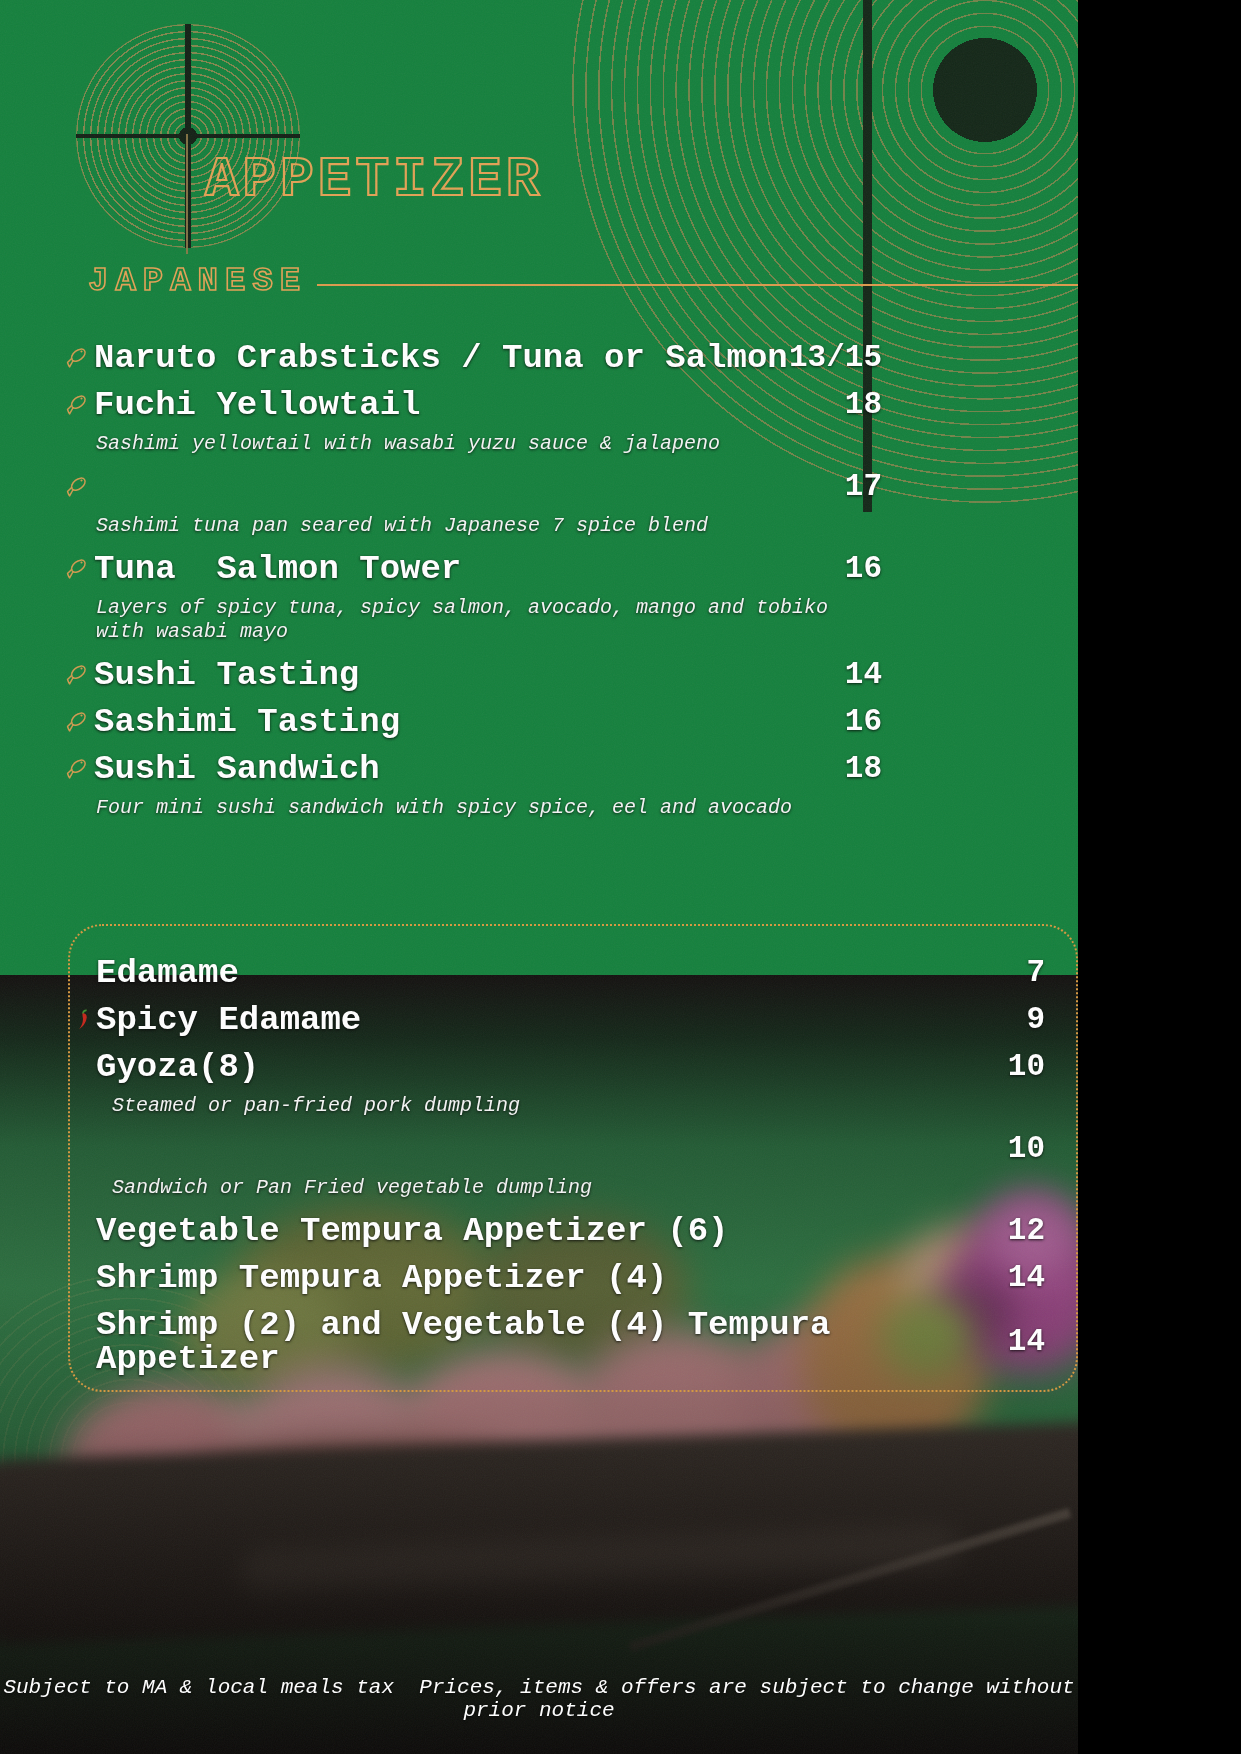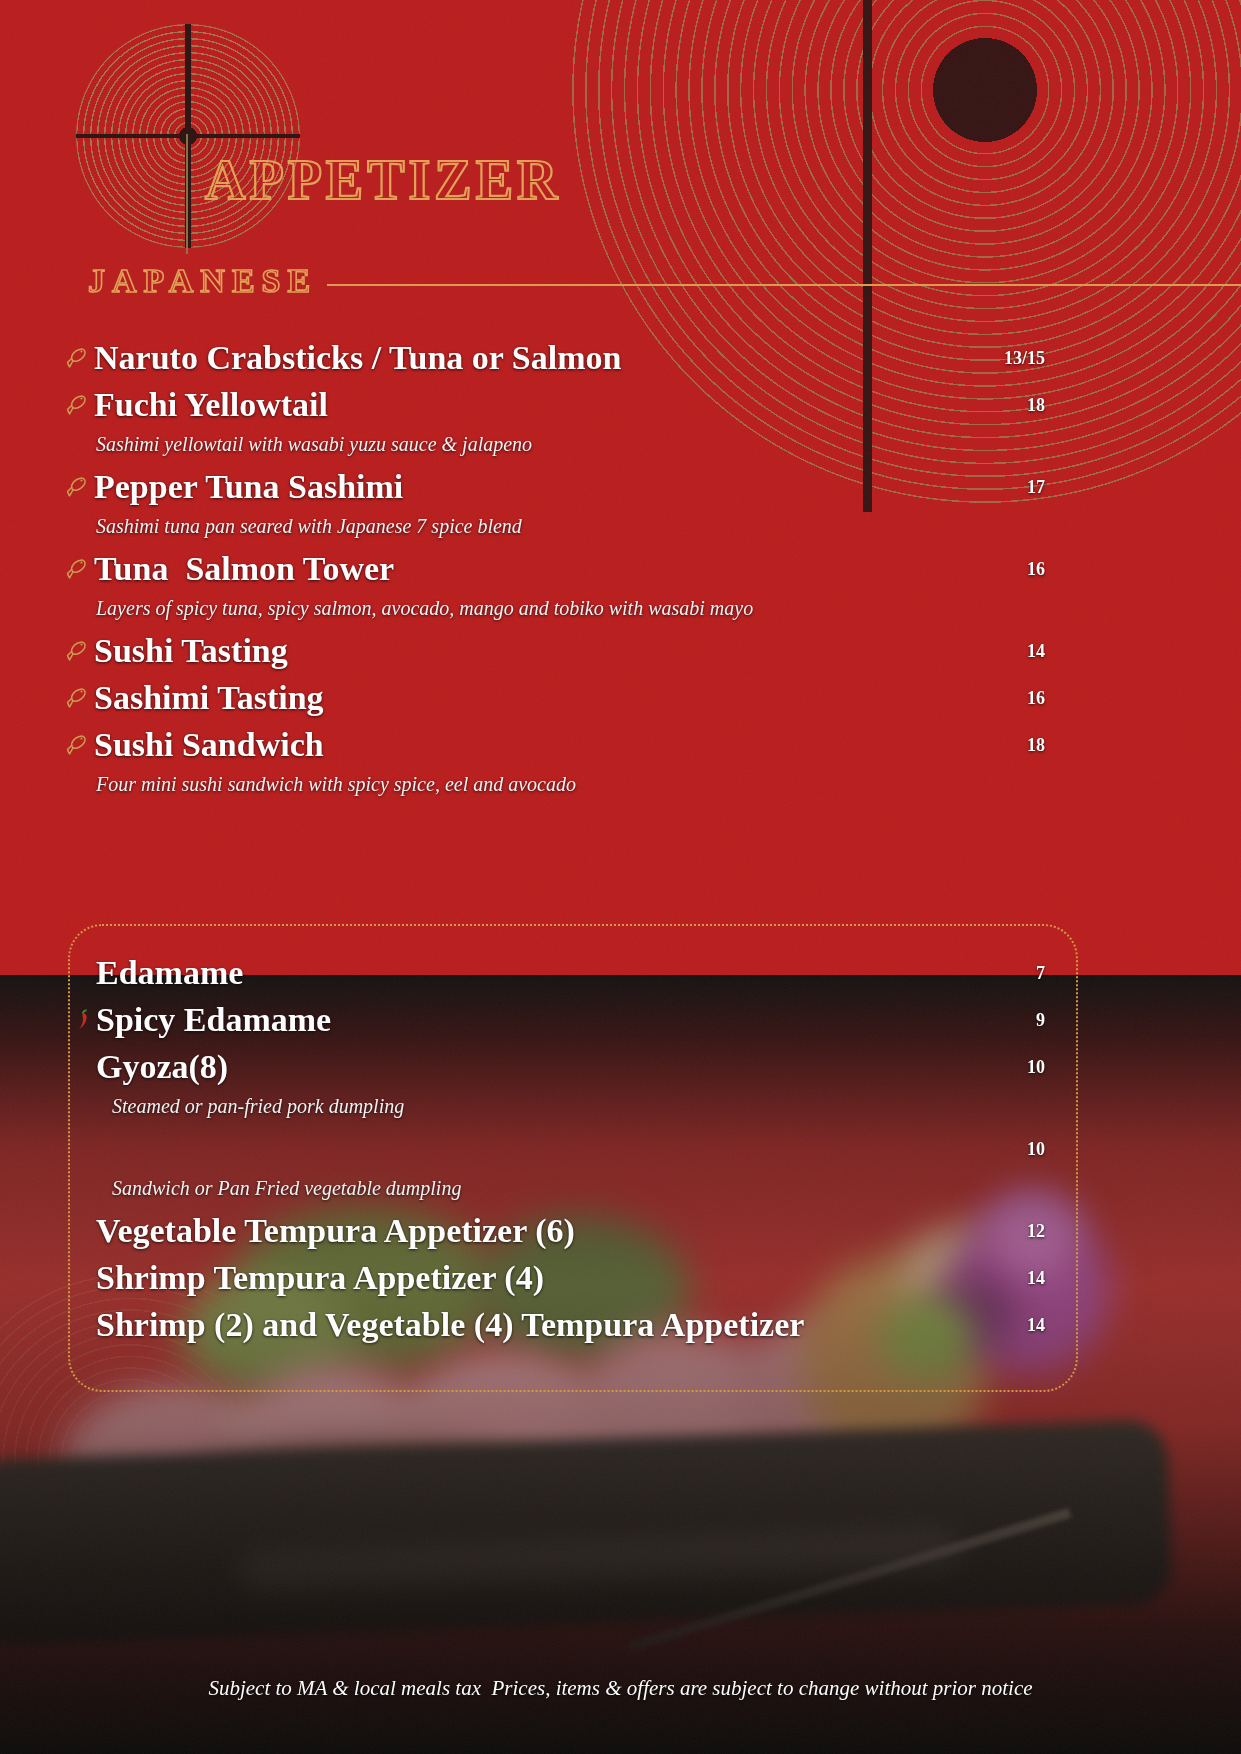--- a/index.html
+++ b/index.html
@@ -1,17 +1,17 @@
 <!DOCTYPE html>
 <html><head>
 <meta charset="utf-8">
 <style>
   html,body{margin:0;padding:0;background:#000;}
-  .page{position:relative;width:1241px;height:1754px;overflow:hidden;
-        background:#b91c1c;font-family:Liberation Serif, serif;color:#fff;}
+  .page{position:relative;width:1078px;height:1754px;overflow:hidden;
+        background:#15803d;font-family:Liberation Mono, monospace;color:#fff;}
 
   
   .rings{position:absolute;border-radius:50%;pointer-events:none;}
   .rings-tl{left:76px;top:24px;width:224px;height:224px;opacity:.85;
     background:
       radial-gradient(circle,#141110 0 9px,rgba(0,0,0,0) 9px),
       repeating-radial-gradient(circle,rgba(0,0,0,0) 0 5.6px,rgba(158,136,82,.95) 5.6px 7px);}
   .rings-tl::before{content:"";position:absolute;left:calc(50% - 3px);top:0;width:6px;height:100%;background:#141110;}
   .rings-tl::after{content:"";position:absolute;top:calc(50% - 2px);left:0;height:4px;width:100%;background:#141110;}
   .needle{position:absolute;left:186px;top:134px;width:2px;height:120px;background:#8d7a48;opacity:.9;}
@@ -33,21 +33,21 @@
     .section-label{color:rgba(0,0,0,0);-webkit-text-stroke:1.6px #e2a155;}
   }
   .section-line{flex:1;height:2px;background:#dc9a4d;margin-left:10px;margin-top:8px;}
 
   
   .menu{position:absolute;left:64px;right:196px;top:341px;z-index:4;}
   .row{display:flex;align-items:center;margin-bottom:13px;position:relative;}
   .icon-slot{width:30px;flex:0 0 30px;display:flex;align-items:center;}
   .item-name{font-size:34px;font-weight:700;line-height:34px;white-space:pre-wrap;
              text-shadow:0 1px 3px rgba(0,0,0,.8);}
-  .item-price{margin-left:auto;font-size:18px;font-weight:700;line-height:34px;
+  .item-price{margin-left:auto;font-size:31px;font-weight:700;line-height:34px;
               text-shadow:0 1px 3px rgba(0,0,0,.8);}
   .item-desc{font-size:20px;font-style:italic;line-height:24px;color:#f4f4f4;
              margin:-3px 0 14px 32px;text-shadow:0 1px 3px rgba(0,0,0,.8);white-space:pre-wrap;}
 
   
   .box{position:absolute;left:68px;top:924px;width:1010px;height:468px;box-sizing:border-box;
        border:2px dotted #d6973f;border-radius:34px;padding:30px 31px 18px 26px;z-index:4;}
   .box .item-desc{margin-left:16px;}
   .chili{position:absolute;left:-22px;top:4px;}
 
@@ -165,21 +165,20 @@
     <div class="row">
       <span class="icon-slot">
           <svg class="fish-svg" viewBox="0 0 24 26">
             <g fill="none" stroke="#cf9a4f" stroke-width="1.4">
               <ellipse cx="13.5" cy="10.5" rx="7.2" ry="4.4" transform="rotate(-32 13.5 10.5)"></ellipse>
               <path d="M8.5 14.5 L4 21 M7.5 12.5 L2.5 16.5 M4.3 20.6 C3 18 3 17 2.8 16.3"></path>
             </g>
             <circle cx="16.8" cy="7.4" r="1" fill="#cf9a4f"></circle>
           </svg>
         </span>
-      <span class="item-name">Pepper Tuna Sashimi</span>
       <span class="item-price">17</span>
     </div>
     <div class="item-desc">Sashimi tuna pan seared with Japanese 7 spice blend</div>
 
     <div class="row">
       <span class="icon-slot">
           <svg class="fish-svg" viewBox="0 0 24 26">
             <g fill="none" stroke="#cf9a4f" stroke-width="1.4">
               <ellipse cx="13.5" cy="10.5" rx="7.2" ry="4.4" transform="rotate(-32 13.5 10.5)"></ellipse>
               <path d="M8.5 14.5 L4 21 M7.5 12.5 L2.5 16.5 M4.3 20.6 C3 18 3 17 2.8 16.3"></path>

